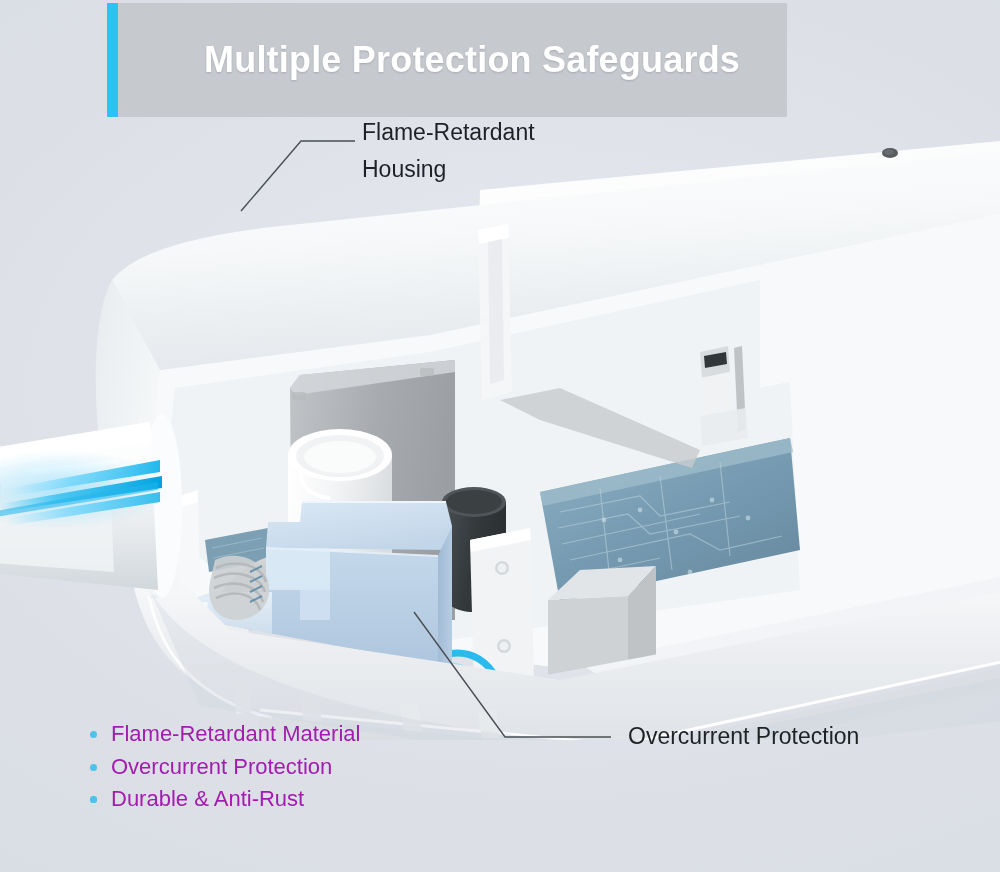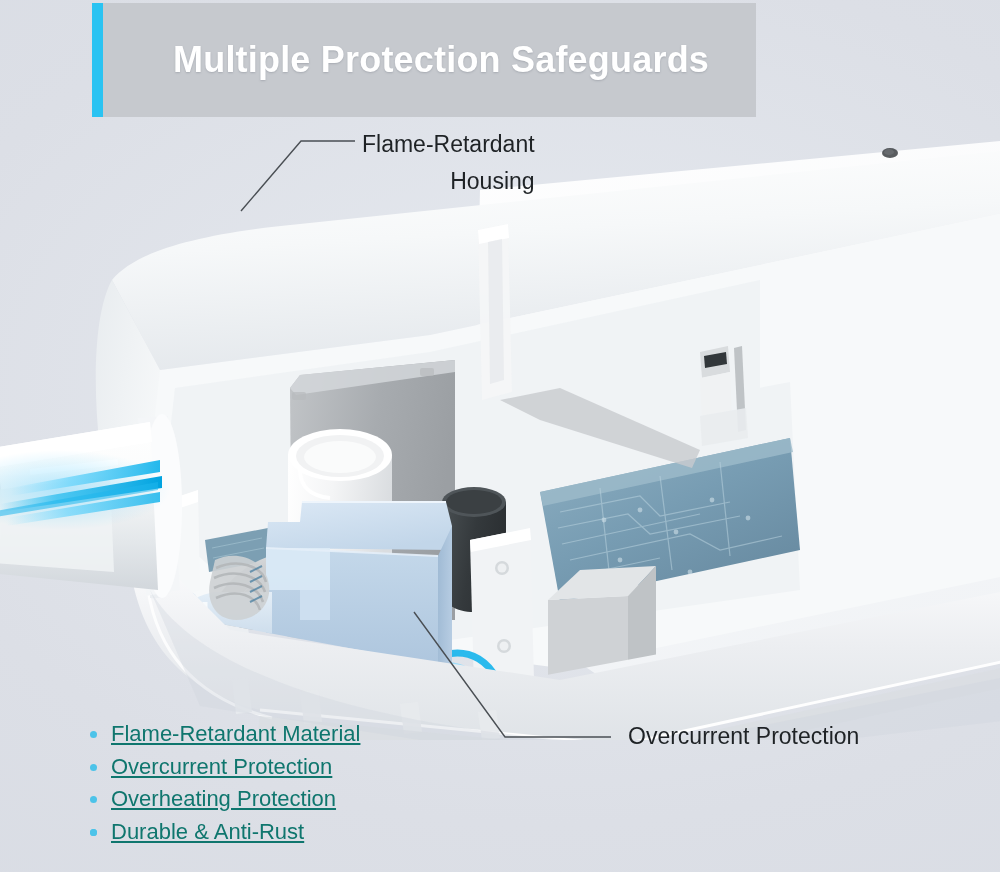--- a/index.html
+++ b/index.html
@@ -23,27 +23,28 @@
   .bg-base {
     position: absolute;
     inset: 0;
     background:
       radial-gradient(120% 90% at 55% 45%, #e6eaf0 0%, #dcdfe6 55%, #d7dbe3 100%);
   }
 
   
   .banner {
     position: absolute;
-    left: 92px;
+    left: 107px;
     top: 3px;
     width: 664px;
     height: 114px;
     background: #c6c9ce;
     display: flex;
     align-items: center;
+    padding-left: 16px;
   }
   .banner-accent {
     position: absolute;
     left: 0;
     top: 0;
     width: 11px;
     height: 114px;
     background: #2ac3f2;
   }
   .banner-title {
@@ -68,21 +69,21 @@
   .stage svg { display: block; }
 
   
   .callout {
     position: absolute;
     color: #1e2225;
     font-size: 23px;
     line-height: 37px;
     white-space: pre-line;
   }
-  #callout-housing { left: 362px; top: 126px; text-align: right; }
+  #callout-housing { left: 362px; top: 114px; }
   #callout-overcurrent { left: 628px; top: 718px; }
 
   .leader {
     position: absolute;
     left: 0; top: 0;
     width: 1000px; height: 872px;
     pointer-events: none;
   }
 
   
@@ -90,25 +91,24 @@
     position: absolute;
     left: 84px;
     top: 718px;
     list-style: none;
     margin: 0;
     padding: 0;
   }
   .feature-item {
     position: relative;
     padding-left: 27px;
-    color: #0f766e;
+    color: #a21caf;
     font-size: 22px;
     line-height: 32.5px;
     white-space: nowrap;
-    text-decoration: underline;
   }
   .feature-dot {
     position: absolute;
     left: 6px;
     top: 13px;
     width: 7px;
     height: 7px;
     border-radius: 50%;
     background: #4cc3e9;
   }
@@ -466,24 +466,20 @@
     <li class="feature-item">
       <span class="feature-dot"></span>
       <span>Flame-Retardant Material</span>
     </li>
     <li class="feature-item">
       <span class="feature-dot"></span>
       <span>Overcurrent Protection</span>
     </li>
     <li class="feature-item">
       <span class="feature-dot"></span>
-      <span>Overheating Protection</span>
-    </li>
-    <li class="feature-item">
-      <span class="feature-dot"></span>
     </li>
     <li class="feature-item">
       <span class="feature-dot"></span>
       <span>Durable &amp; Anti-Rust</span>
     </li>
   </ul>
 
 </div>
 
 </body></html>

